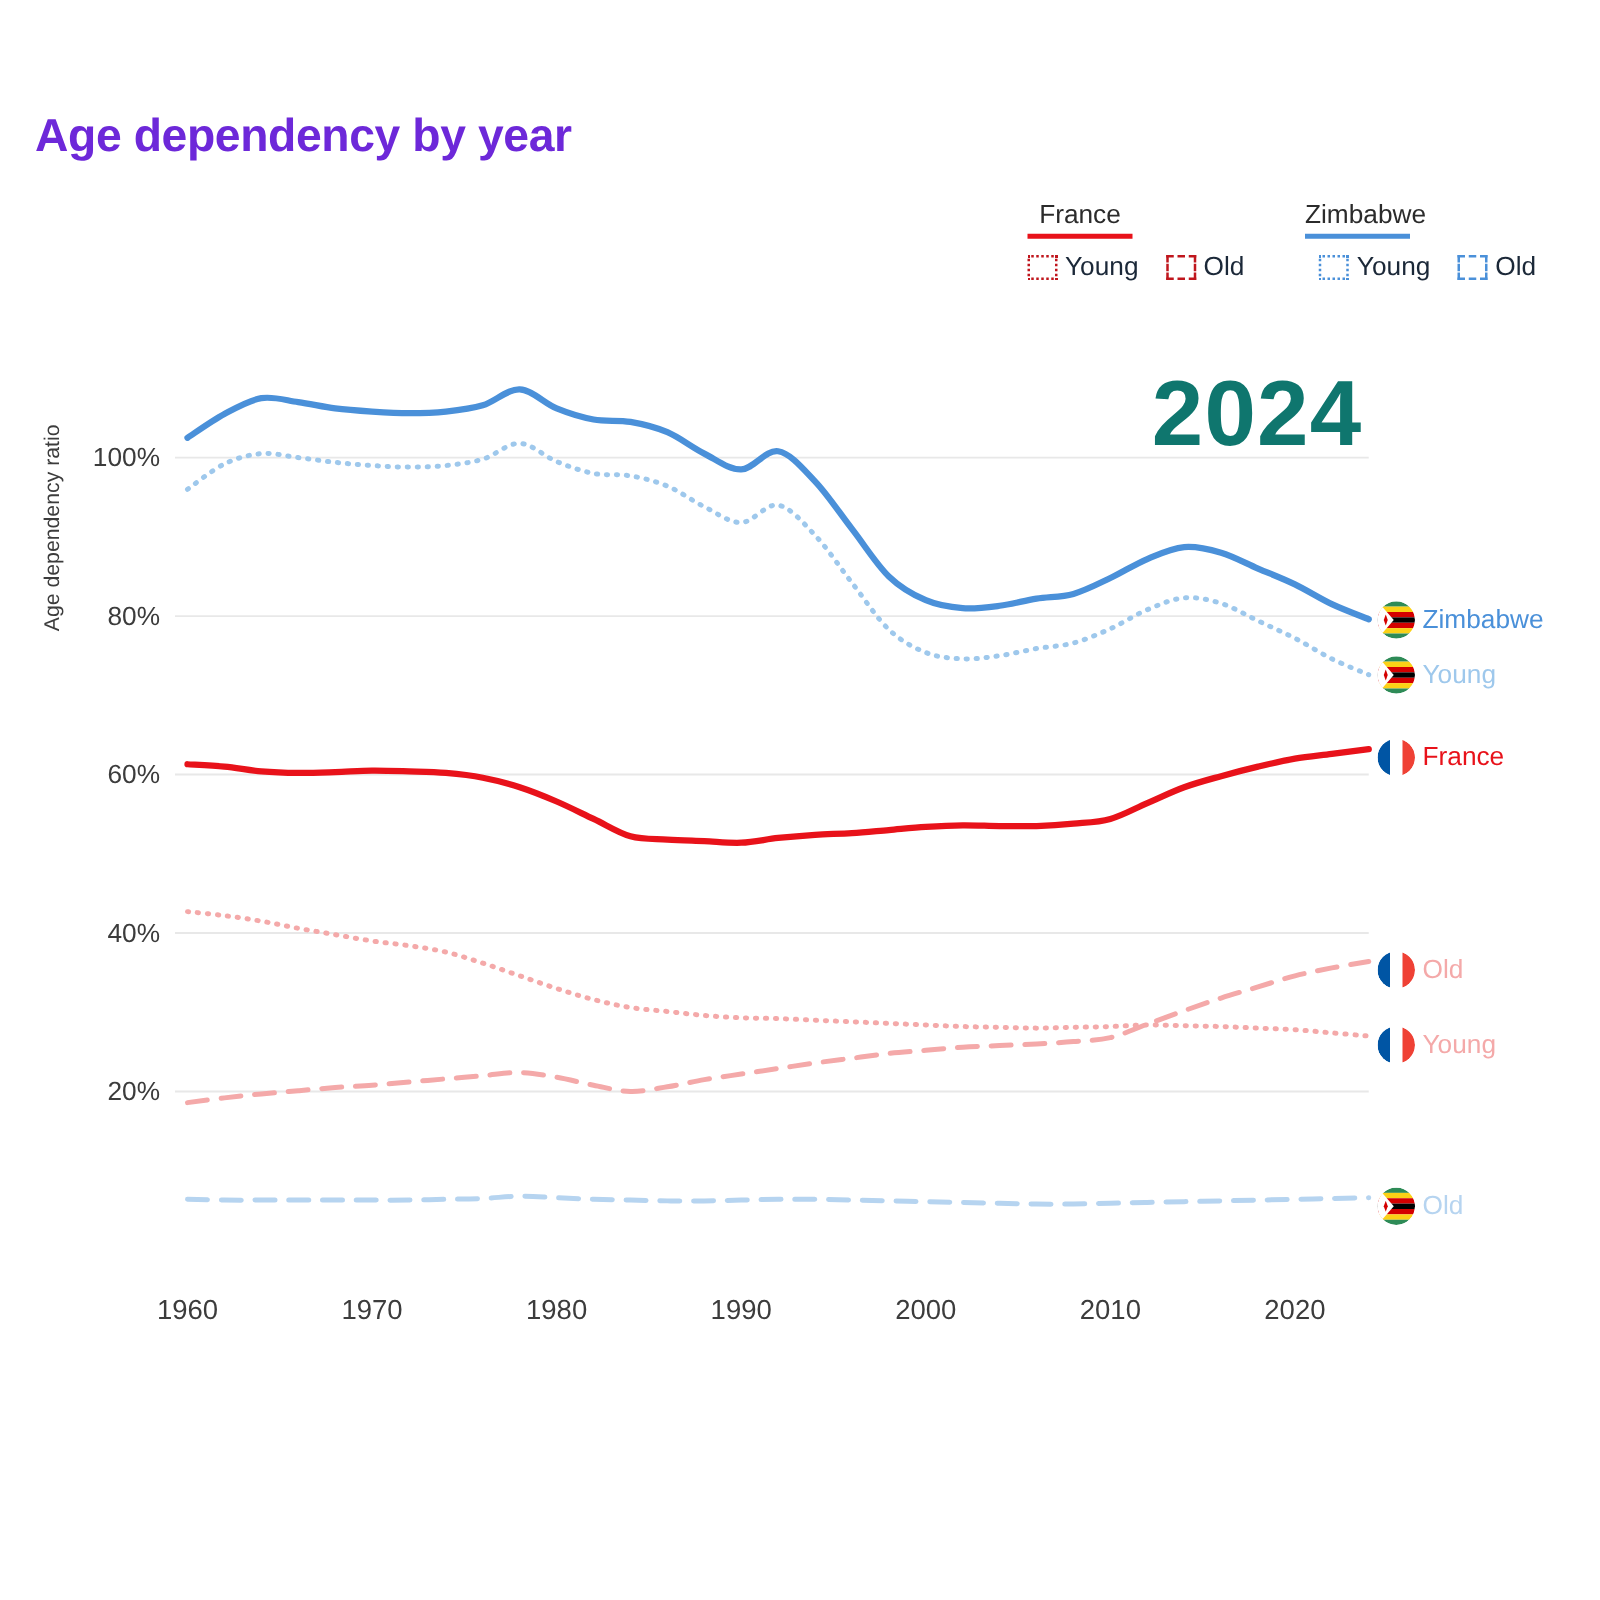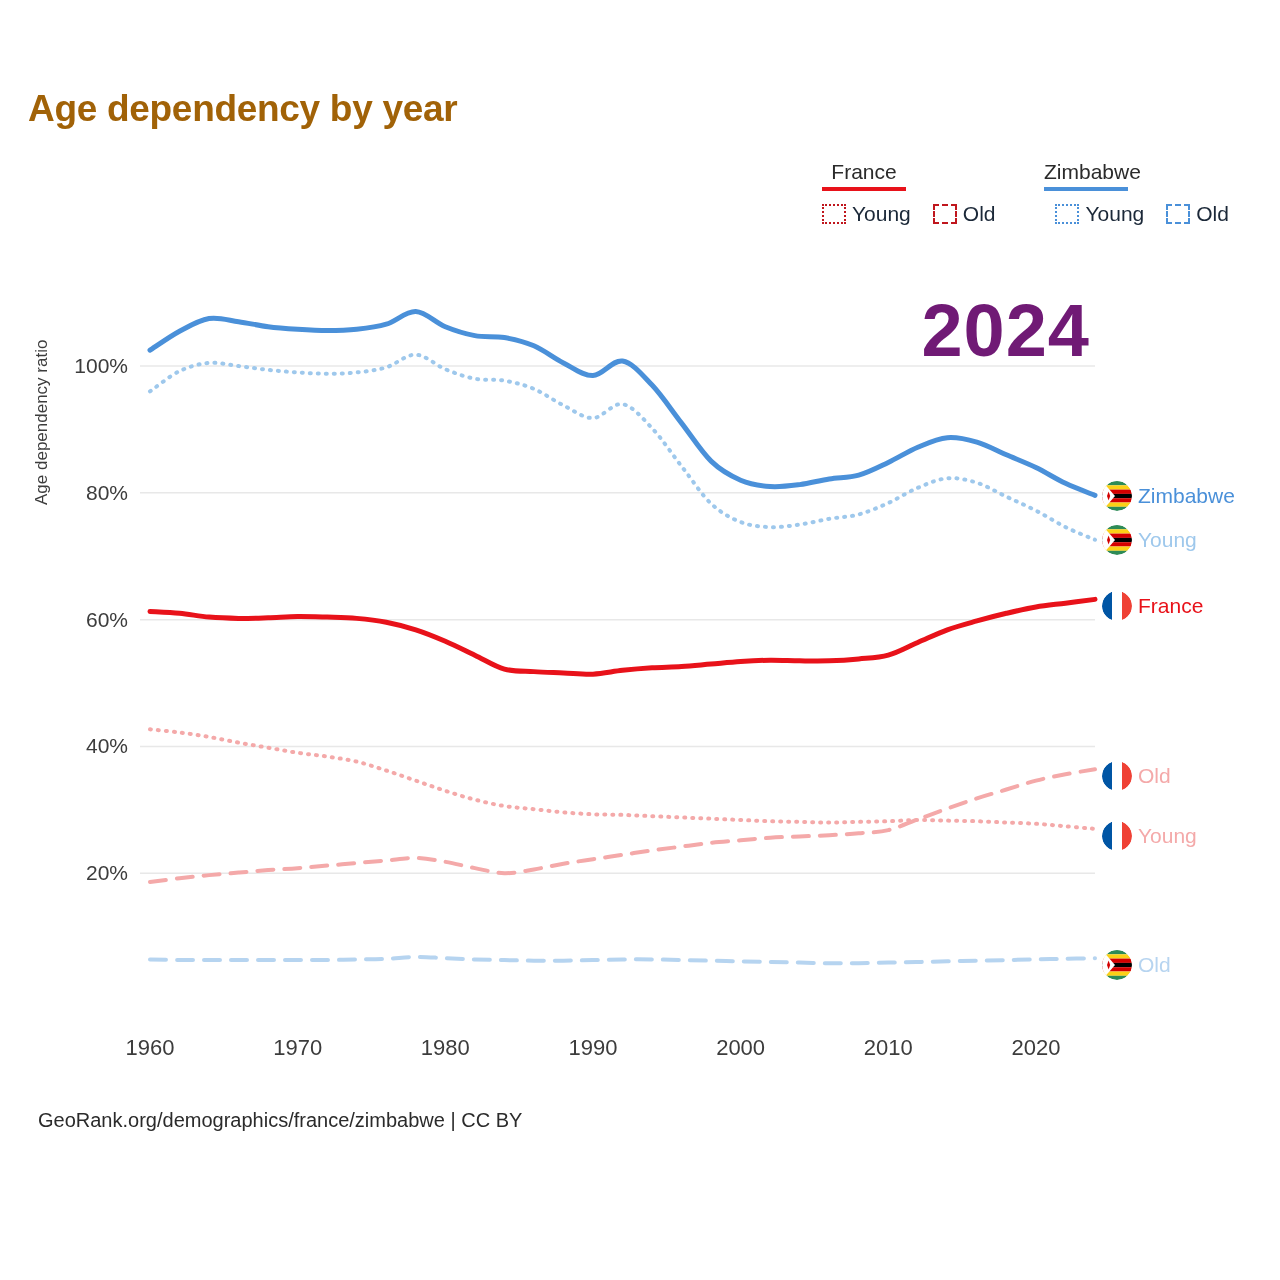--- a/index.html
+++ b/index.html
@@ -18,21 +18,21 @@
   #chart-root {
     position: absolute;
     inset: 0;
   }
   .title {
     position: absolute;
     left: 28px;
     top: 88px;
     font-size: 37px;
     font-weight: bold;
-    color: #a16207;
+    color: #6d28d9;
     letter-spacing: -0.3px;
   }
   
   .legend {
     position: absolute;
     left: 800px;
     top: 160px;
     width: 460px;
     font-size: 20px;
   }
@@ -72,21 +72,21 @@
   .sw-zw-old   { border: 2px dashed #4a90d9; }
   .legend-label { color: #1b2838; font-size: 21px; }
 
   
   .year-watermark {
     position: absolute;
     right: 190px;
     top: 288px;
     font-size: 74px;
     font-weight: bold;
-    color: #701a75;
+    color: #0f766e;
     letter-spacing: 1px;
   }
 
   
   .y-axis-title {
     position: absolute;
     left: 32px;
     top: 505px;
     transform: rotate(-90deg);
     transform-origin: left top;
@@ -294,16 +294,15 @@
           <rect width="30" height="4.2" y="25.8" fill="#2e8b57"></rect>
           <polygon points="0,0 13,15 0,30" fill="#fff"></polygon>
           <polygon points="5,15 6.6,10.6 8.2,15 6.6,19.4" fill="#d40000"></polygon>
         </g>
       </svg>
     </span>
     <span style="color:#b6d4f0">Old</span>
   </div>
 
   <div class="footer">
-    <div>GeoRank.org/demographics/france/zimbabwe | CC BY</div>
   </div>
 
 </div>
 
 </body></html>

